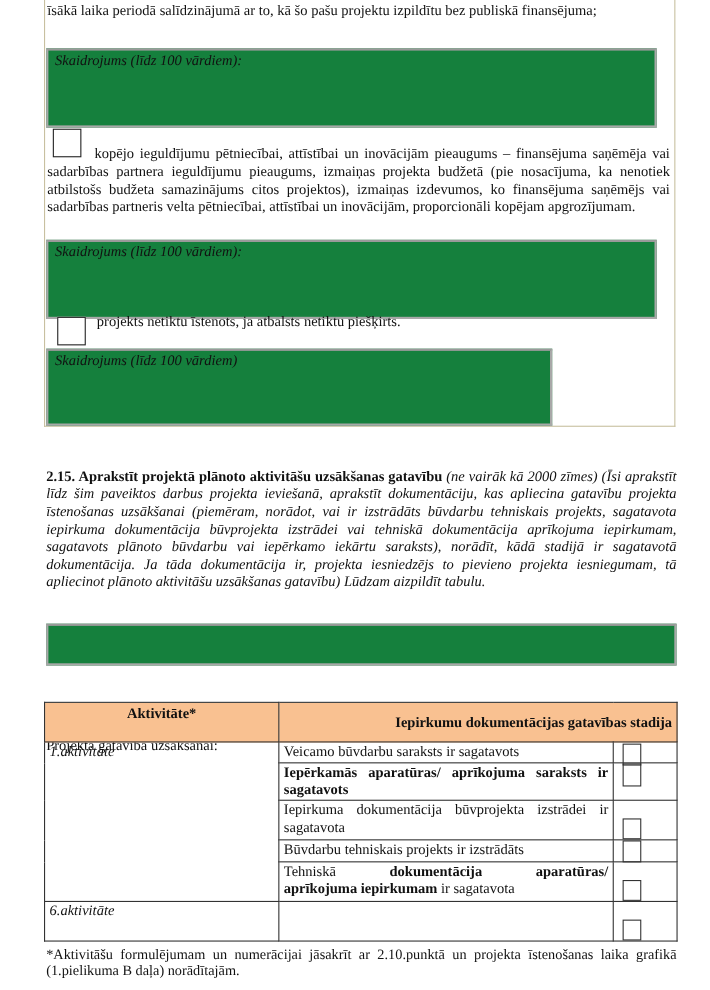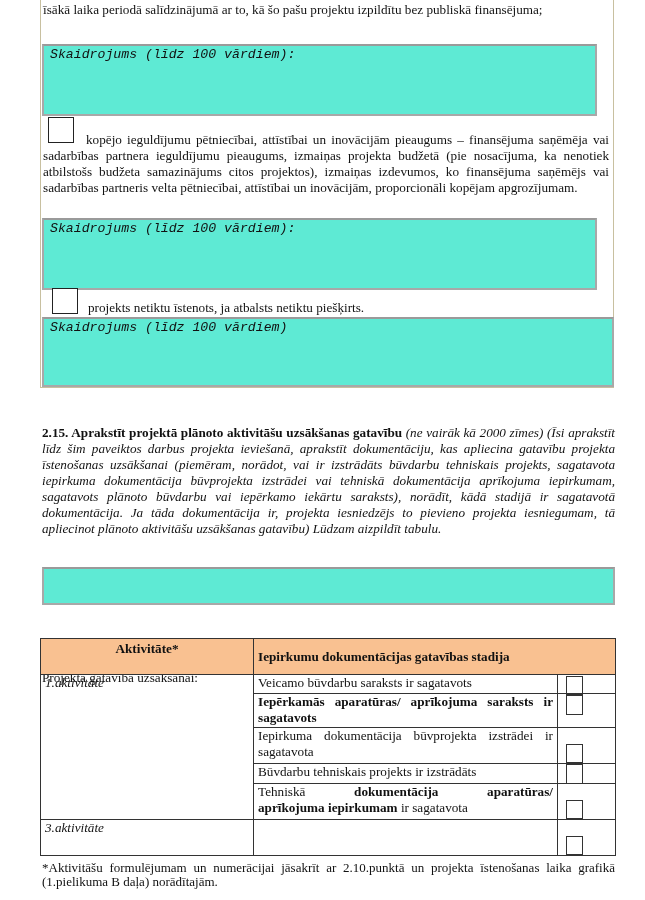--- a/index.html
+++ b/index.html
@@ -1,21 +1,21 @@
 <!DOCTYPE html>
 <html><head>
 <meta charset="utf-8">
 <style>
   html, body { margin:0; padding:0; background:#ffffff; }
   body { width:645px; height:900px; position:relative; overflow:hidden;
          font-family:"Liberation Serif", serif; color:#111; font-size:13.2px; }
   .abs { position:absolute; }
   .frame { left:40px; top:0; width:574px; height:388px; border:1px solid #c8c0a0; border-top:none; box-sizing:border-box; }
   .para { text-align:justify; line-height:16px; }
-  .exbox { border:2px solid #a8a8a8; border-top-color:#9a9a9a; box-sizing:border-box; background:#5eead4;font-family:Liberation Mono, monospace; }
+  .exbox { border:2px solid #a8a8a8; border-top-color:#9a9a9a; box-sizing:border-box; background:#15803d; }
   .exlabel { font-style:italic; padding:1px 0 0 6px; line-height:16px; }
   .cb { width:26px; height:26px; border:1.5px solid #222; box-sizing:border-box; background:#fff; }
   .bold { font-weight:bold; }
   .ital { font-style:italic; }
   table.gat { position:absolute; left:40px; top:638px; width:575px; border-collapse:collapse; table-layout:fixed; }
   table.gat td, table.gat th { border:1px solid #333; padding:0 4px; vertical-align:top; line-height:16px; font-size:13.2px; }
   table.gat th { background:#f9c191; font-weight:bold; }
   .small-cb { width:17px; height:17px; border:1px solid #333; box-sizing:border-box; display:inline-block; }
   .cbcell { position:relative; }
   .foot { font-size:13px; line-height:14px; text-align:justify; }
@@ -32,23 +32,23 @@
 </div>
 
 <div class="abs cb" style="left:48px; top:117px;"></div>
 <div class="abs para" style="left:43px; top:132px; width:566px; text-indent:43px;">kopējo ieguldījumu pētniecībai, attīstībai un inovācijām pieaugums – finansējuma saņēmēja vai sadarbības partnera ieguldījumu pieaugums, izmaiņas projekta budžetā (pie nosacījuma, ka nenotiek atbilstošs budžeta samazinājums citos projektos), izmaiņas izdevumos, ko finansējuma saņēmējs vai sadarbības partneris velta pētniecībai, attīstībai un inovācijām, proporcionāli kopējam apgrozījumam.</div>
 
 <div class="abs exbox" style="left:42px; top:218px; width:555px; height:72px;">
   <div class="exlabel">Skaidrojums (līdz 100 vārdiem):</div>
 </div>
 
 <div class="abs cb" style="left:52px; top:288px;"></div>
-<div class="abs" style="left:88px; top:300px; line-height:16px;">projekts netiktu īstenots, ja atbalsts netiktu piešķirts.</div>
+<div class="abs" style="left:88px; top:284px; line-height:16px;">projekts netiktu īstenots, ja atbalsts netiktu piešķirts.</div>
 
-<div class="abs exbox" style="left:42px; top:317px; width:572px; height:70px;">
+<div class="abs exbox" style="left:42px; top:317px; width:460px; height:70px;">
   <div class="exlabel">Skaidrojums (līdz 100 vārdiem)</div>
 </div>
 
 <div class="abs para" style="left:42px; top:425px; width:573px;">
   <span class="bold">2.15. Aprakstīt projektā plānoto aktivitāšu uzsākšanas gatavību</span>
   <span class="ital">(ne vairāk kā 2000 zīmes)</span>
   <span class="ital">(Īsi aprakstīt līdz šim paveiktos darbus projekta ieviešanā, aprakstīt dokumentāciju, kas apliecina gatavību projekta īstenošanas uzsākšanai (piemēram, norādot, vai ir izstrādāts būvdarbu tehniskais projekts, sagatavota iepirkuma dokumentācija būvprojekta izstrādei vai tehniskā dokumentācija aprīkojuma iepirkumam, sagatavots plānoto būvdarbu vai iepērkamo iekārtu saraksts), norādīt, kādā stadijā ir sagatavotā dokumentācija. Ja tāda dokumentācija ir, projekta iesniedzējs to pievieno projekta iesniegumam, tā apliecinot plānoto aktivitāšu uzsākšanas gatavību) Lūdzam aizpildīt tabulu.</span>
 </div>
 
 <div class="abs exbox" style="left:42px; top:567px; width:573px; height:38px;">
@@ -59,21 +59,21 @@
 
 <table class="gat">
   <colgroup>
     <col style="width:213px">
     <col style="width:304px">
     <col style="width:58px">
   </colgroup>
   <tbody>
       <tr style="height:36px;">
     <th style="text-align:center; vertical-align:top; padding-top:2px;margin-top:28px;">Aktivitāte*</th>
-    <th colspan="2" style="text-align:left; vertical-align:middle; ">Iepirkumu dokumentācijas gatavības stadija</th>
+    <th colspan="2" style="text-align:right; vertical-align:middle; ">Iepirkumu dokumentācijas gatavības stadija</th>
   </tr>
   <tr style="height:19px;">
     <td rowspan="5" class="ital">1.aktivitāte</td>
     <td>Veicamo būvdarbu saraksts ir sagatavots</td>
     <td class="cbcell">
           <span class="small-cb" style="position:absolute; left:8px; top:1px; height:20px;"></span>
         </td>
   </tr>
   <tr style="height:34px;">
     <td class="bold" style="text-align:justify;">Iepērkamās aparatūras/ aprīkojuma saraksts ir sagatavots</td>
@@ -102,21 +102,21 @@
         <span class="bold">aparatūras/</span>
       </div>
       <div><span class="bold">aprīkojuma iepirkumam</span> <span>ir sagatavota</span></div>
 
     </td>
     <td class="cbcell">
           <span class="small-cb" style="position:absolute; left:8px; bottom:0px; height:19px;"></span>
         </td>
   </tr>
   <tr style="height:36px;">
-    <td class="ital">3.aktivitāte</td>
+    <td class="ital">6.aktivitāte</td>
     <td></td>
     <td class="cbcell">
           <span class="small-cb" style="position:absolute; left:8px; bottom:0px; height:19px;"></span>
         </td>
   </tr>
 </tbody>
   </table>
 
 <div class="abs foot" style="left:42px; top:861px; width:573px;">*Aktivitāšu formulējumam un numerācijai jāsakrīt ar 2.10.punktā un projekta īstenošanas laika grafikā (1.pielikuma B daļa) norādītajām.</div>
 

